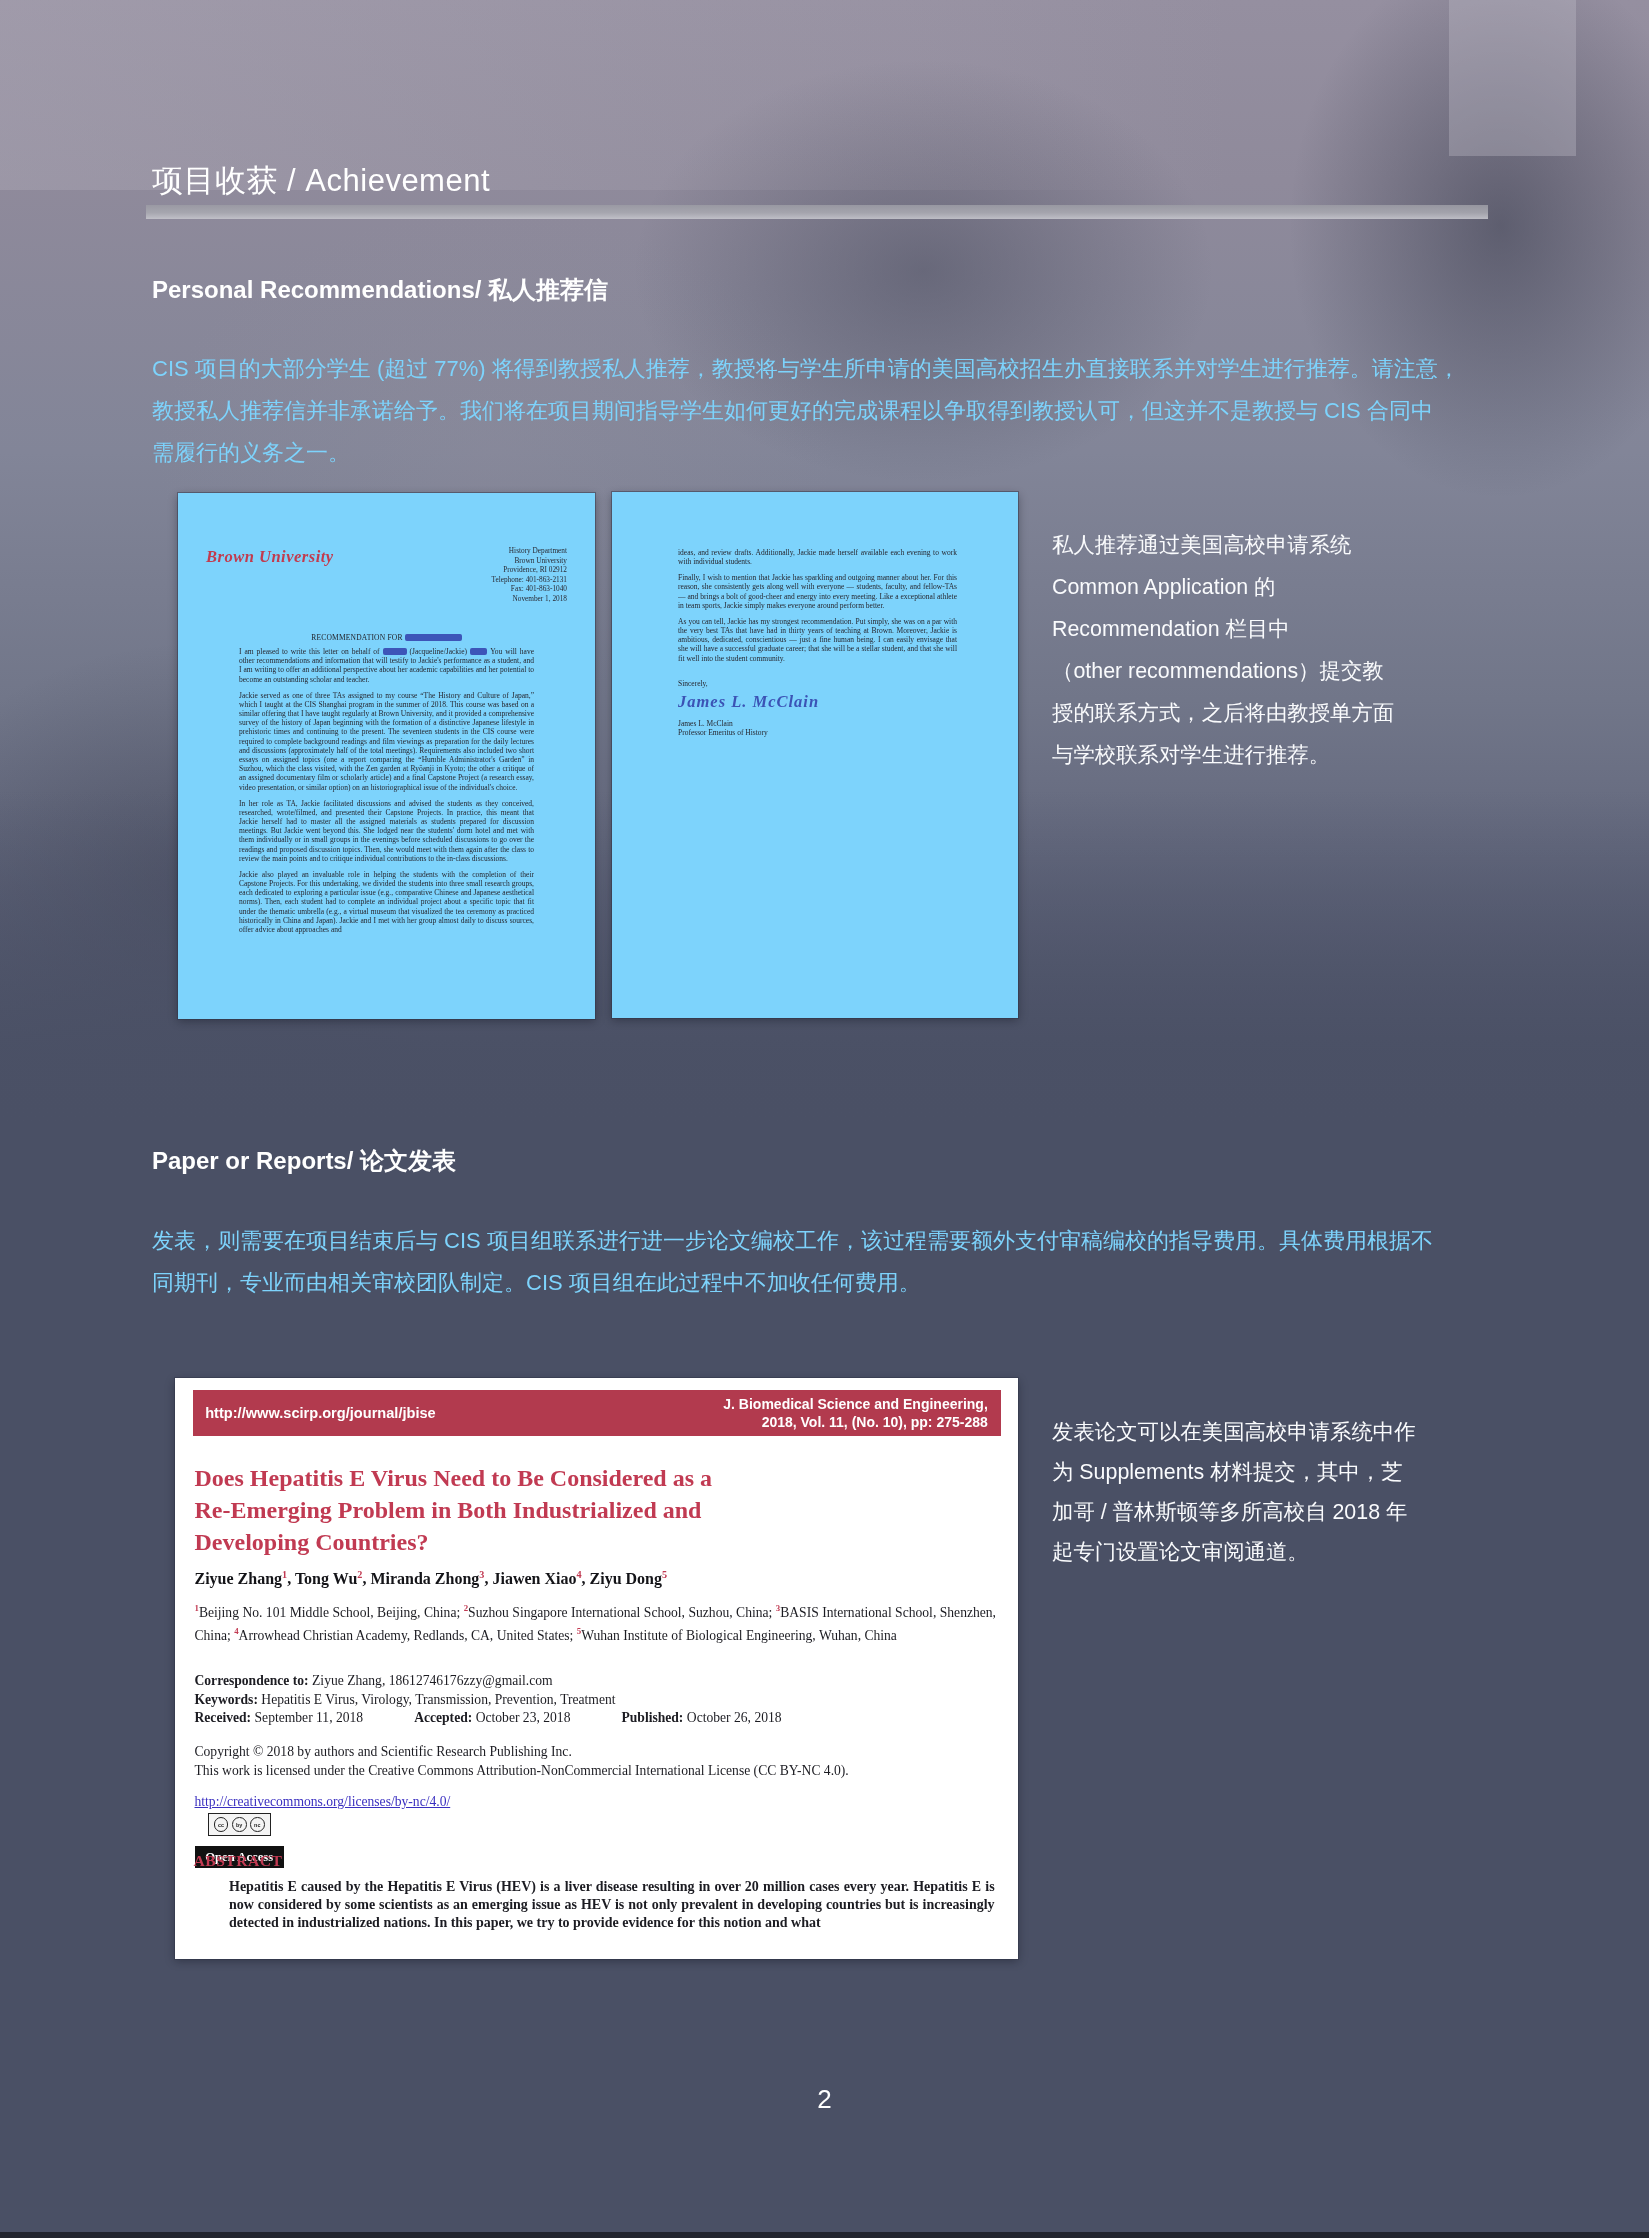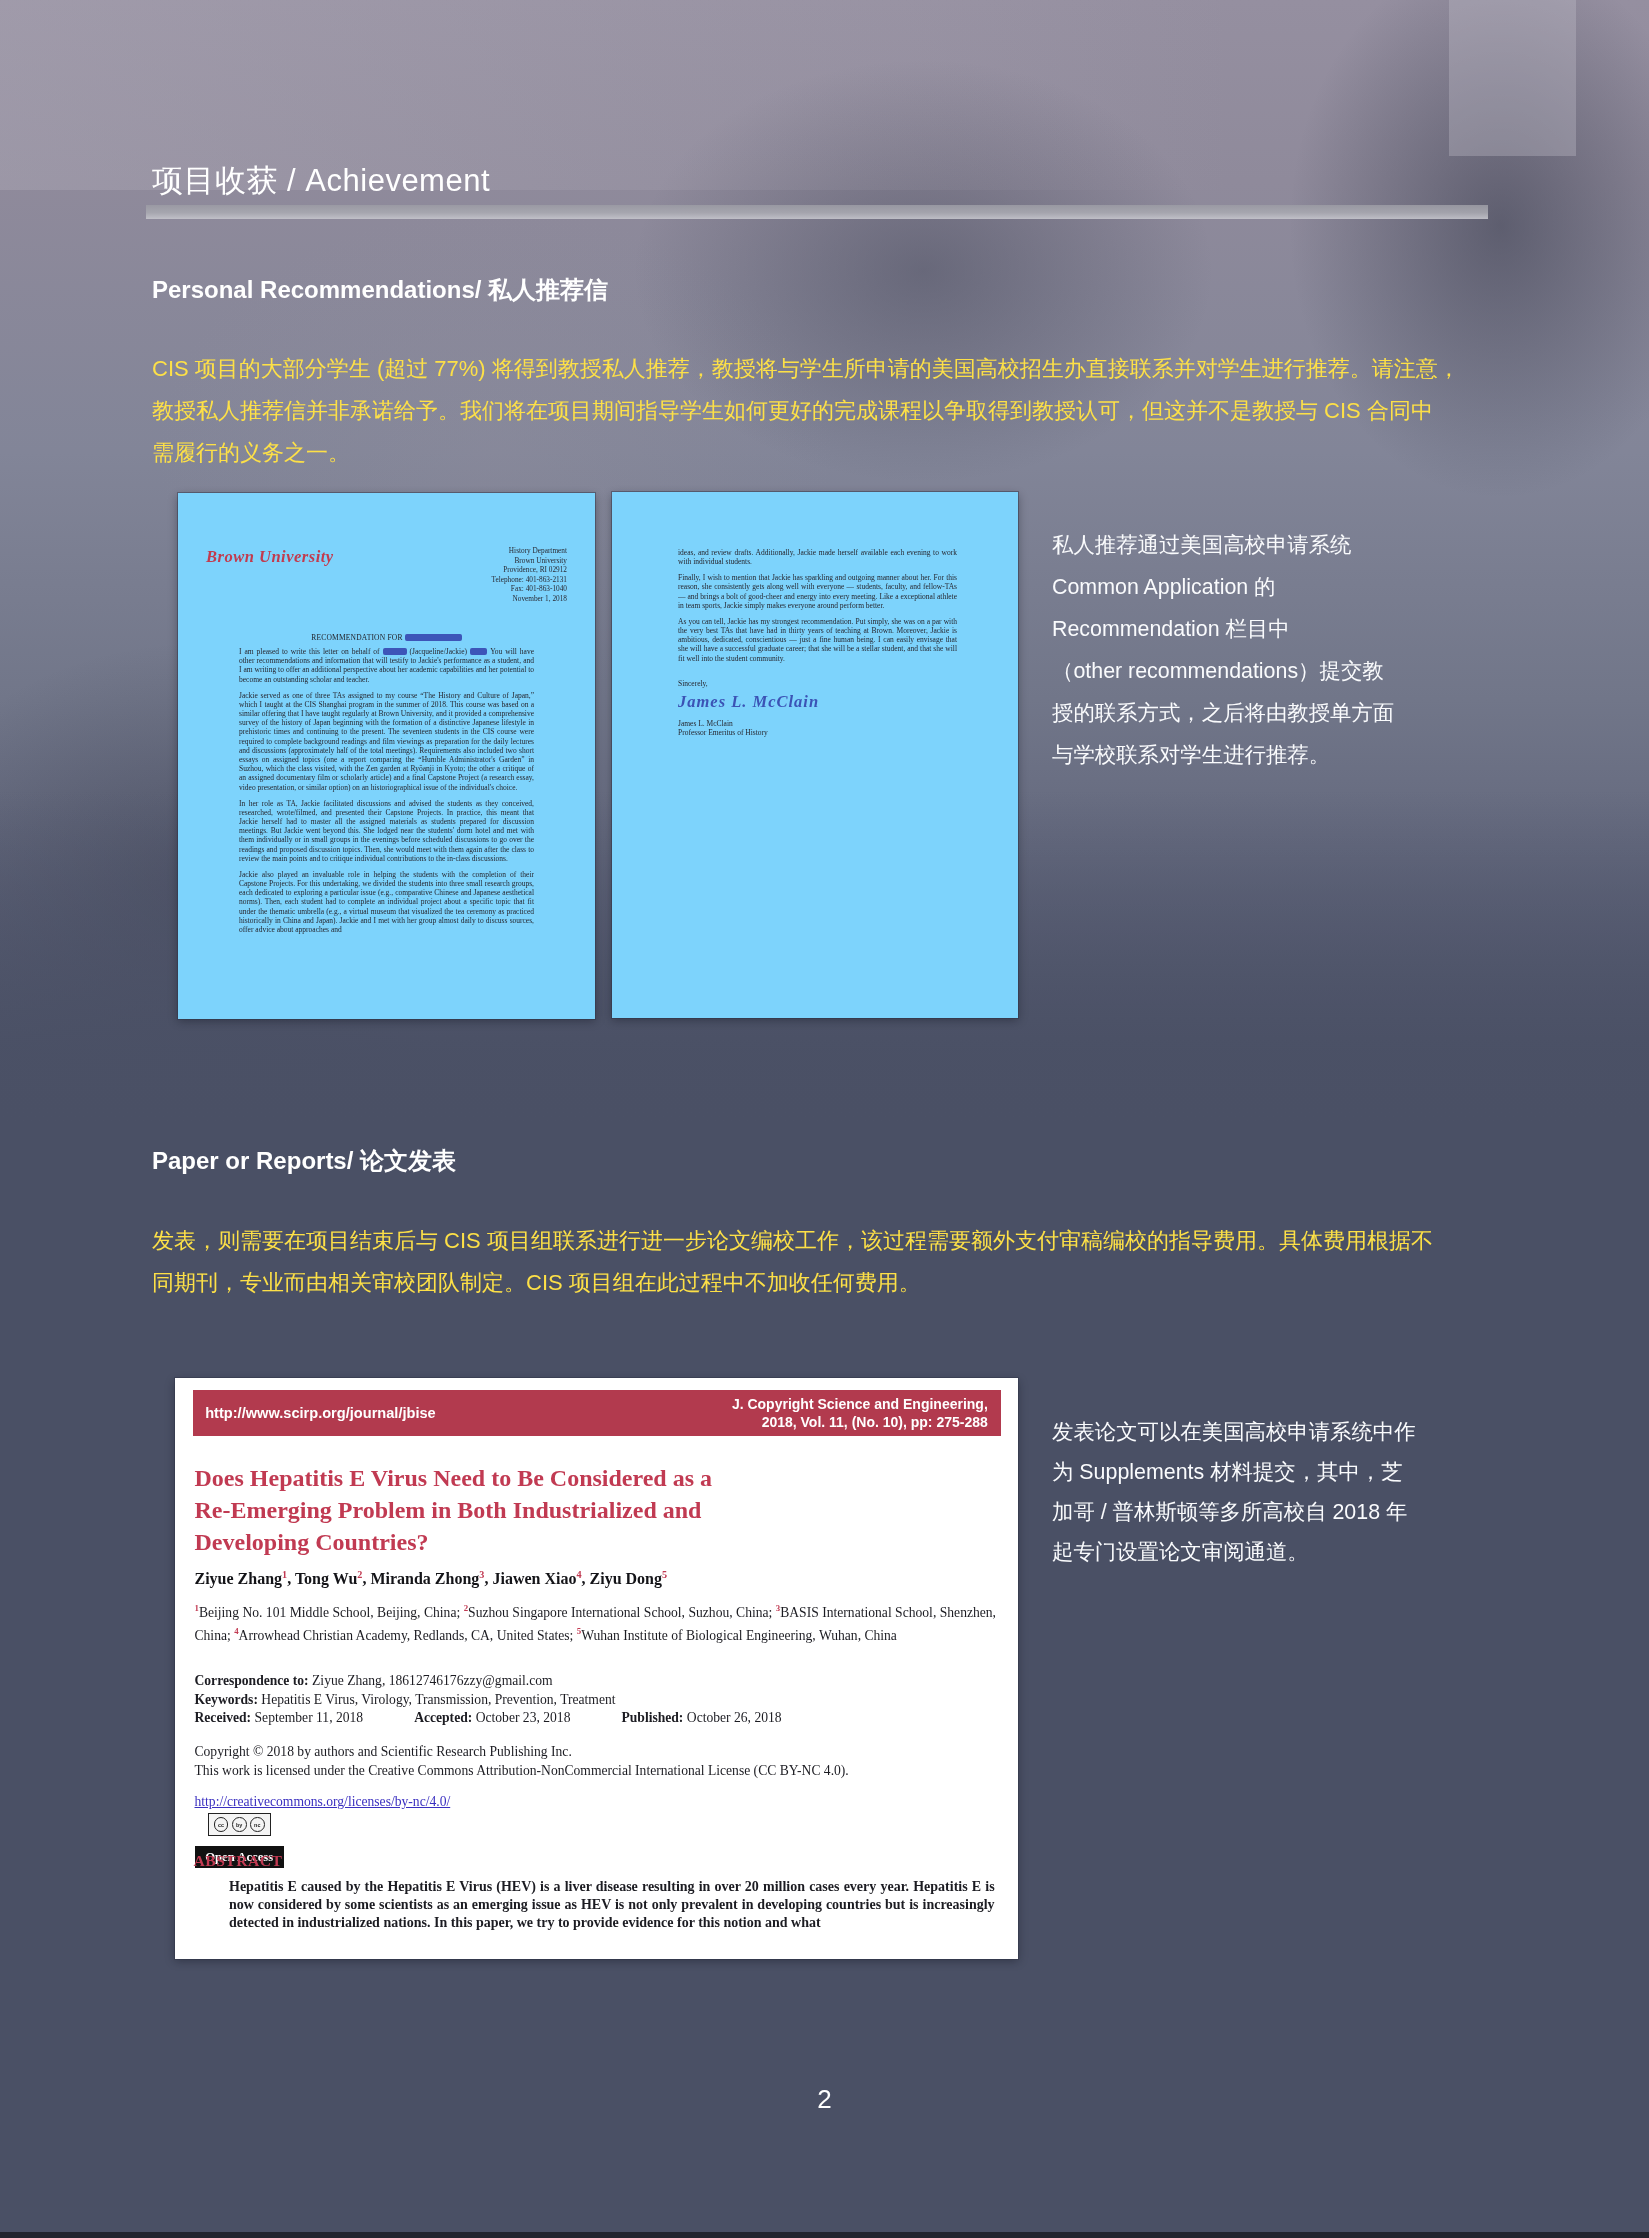--- a/index.html
+++ b/index.html
@@ -33,21 +33,21 @@
     font-size:31px; font-weight:normal; color:#ffffff; letter-spacing:0.5px;
   }
   .title-rule{
     position:absolute; left:146px; top:205px; width:1342px; height:13.6px;
     background:linear-gradient(180deg,#9b9ba4 0%,#a9a9b1 55%,#c6c6cd 100%);
     opacity:.9;
   }
   
   .sec-heading{position:absolute; left:152px; color:#ffffff; font-size:24px; font-weight:bold;}
   .h1{top:274px;} .h2{top:1145px;}
-  .body-par{position:absolute; left:152px; width:1367px; color:#fde047; font-size:22px; line-height:42px;}
+  .body-par{position:absolute; left:152px; width:1367px; color:#7dd3fc; font-size:22px; line-height:42px;}
   .p1{top:348px;} .p2{top:1220px;}
   .side-note{position:absolute; left:1052px; width:487px; color:#fafbfd; font-size:21.4px;}
   .sn1{top:524px; line-height:42px;}
   .sn2{top:1412px; line-height:40px;}
   
   .letter{
     position:absolute; background:#7dd3fc; color:#26262e;
     box-shadow:0 0 0 1px rgba(46,51,70,.45), 0 2.9px 8.8px rgba(15,18,28,.40);
     overflow:hidden;
     font-family:"Liberation Serif","DejaVu Serif",serif;
@@ -191,21 +191,21 @@
 
   <div class="body-par p2">
     <div>发表，则需要在项目结束后与 CIS 项目组联系进行进一步论文编校工作，该过程需要额外支付审稿编校的指导费用。具体费用根据不</div>
     <div>同期刊，专业而由相关审校团队制定。CIS 项目组在此过程中不加收任何费用。</div>
   </div>
 
   <div class="paper">
     <div class="banner">
       <div class="banner-url">http://www.scirp.org/journal/jbise</div>
       <div class="banner-ref">
-        <div>J.  Copyright  Science  and  Engineering,</div>
+        <div>J.  Biomedical  Science  and  Engineering,</div>
         <div>2018, Vol. 11, (No. 10), pp: 275-288</div>
       </div>
     </div>
     <div class="p-title">
       <div>Does Hepatitis E Virus Need to Be Considered as a</div>
       <div>Re-Emerging Problem in Both Industrialized and</div>
       <div>Developing Countries?</div>
     </div>
     <div class="p-authors">
       <span><span>Ziyue Zhang</span><sup>1</sup><span>, </span></span><span><span>Tong Wu</span><sup>2</sup><span>, </span></span><span><span>Miranda Zhong</span><sup>3</sup><span>, </span></span><span><span>Jiawen Xiao</span><sup>4</sup><span>, </span></span><span><span>Ziyu Dong</span><sup>5</sup><span></span></span>

